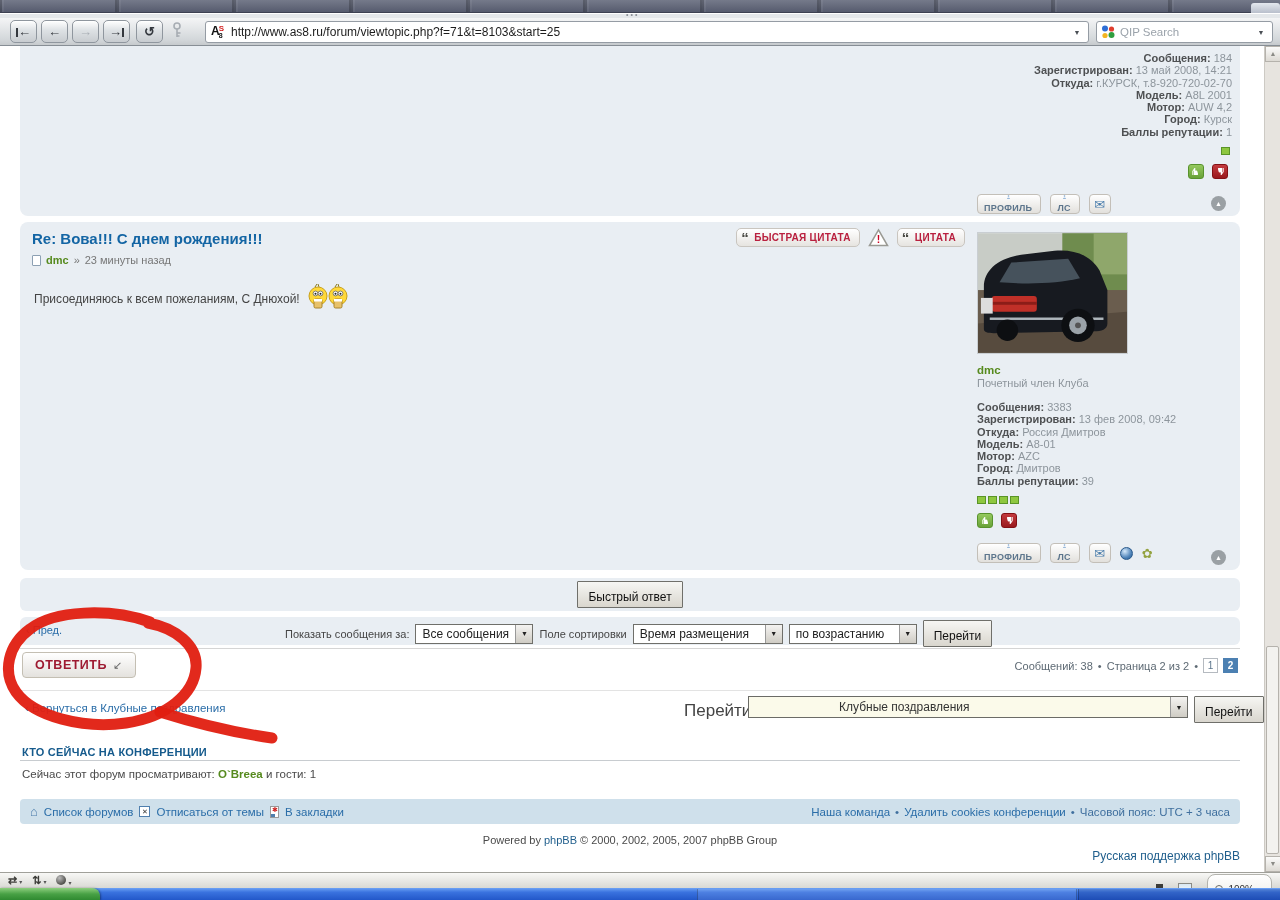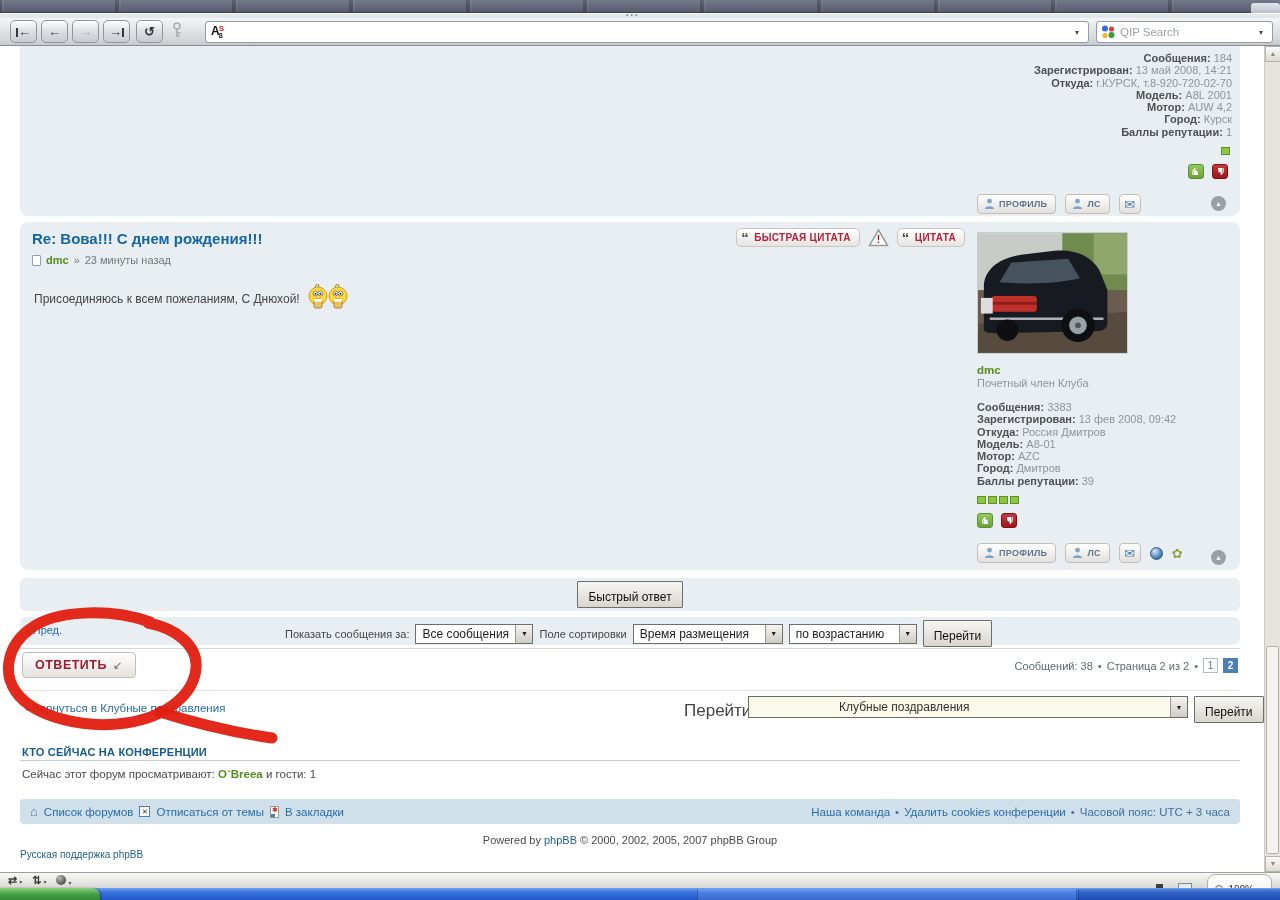--- a/index.html
+++ b/index.html
@@ -49,21 +49,21 @@
   .uname { color:#568a1e; font-weight:bold; font-size:11.5px; line-height:13px; }
   .rank { color:#8d959c; font-size:11px; line-height:13px; }
   .repsq { display:inline-block; width:9px; height:8px; background:#8ec73f; border:1px solid #5a9427; margin-right:2px; }
   .thumbrow { margin-top:4px; }
   .thumb { display:inline-flex; width:16px; height:15px; border-radius:3px; align-items:center; justify-content:center; margin-right:4px; }
   .thumb.up { background:linear-gradient(#95c95e,#69a238); border:1px solid #58922c; }
   .thumb.down { background:linear-gradient(#c43a3e,#99191d); border:1px solid #831014; }
   .pbtnrow { display:flex; align-items:center; gap:9px; }
   .pbtn { display:inline-flex; align-items:center; gap:4px; height:20px; padding:0 8px 0 6px;
     background:linear-gradient(#ffffff,#e2e0dc); border:1px solid #c3bfb8; border-radius:4px;
-    font-size:9px; font-weight:bold; color:#5c758c; letter-spacing:.3px; }
+    font-size:9px; font-weight:bold; color:#5c758c; letter-spacing:.3px;flex-direction:column; }
   .ibtn { display:inline-flex; align-items:center; justify-content:center; width:22px; height:20px;
     background:linear-gradient(#ffffff,#e2e0dc); border:1px solid #c3bfb8; border-radius:4px; }
   .mailglyph { font-size:13px; color:#4a7dac; }
   .globe { width:13px; height:13px; border-radius:50%;
     background:radial-gradient(circle at 35% 30%, #d5e9fb, #4d82b8 62%, #27598d); border:1px solid #2a5a8c; }
   .flower { font-size:13px; color:#93a23f; line-height:1; }
   .upcircle { position:absolute; right:14px; bottom:5px; width:15px; height:15px; border-radius:50%;
     background:#9aa0a4; color:#fff; font-size:7px; text-align:center; line-height:15px; }
 
   .ptitle { position:absolute; left:12px; top:8px; font-size:15px; font-weight:bold; color:#1365a4; }
@@ -113,21 +113,21 @@
     display:flex; align-items:center; padding:0 10px; font-size:11.5px; }
   .fleft { display:flex; align-items:center; gap:6px; }
   .fright { margin-left:auto; display:flex; align-items:center; gap:5px; color:#3f6f9e; }
   .homeglyph { font-size:13px; color:#4c7cab; line-height:1; }
   .unsubicon { display:inline-flex; width:11px; height:11px; border:1px solid #4f7fae; background:#fff;
     align-items:center; justify-content:center; font-size:7px; color:#333; }
   .bookicon { position:relative; display:inline-block; width:9px; height:12px; border:1px solid #999; background:#fff; }
   .bookicon .bstar { position:absolute; left:1px; top:-1px; font-size:7px; color:#c22; }
   .bookicon .bbar { position:absolute; left:0; bottom:0; width:4px; height:3px; background:#4f7fae; }
   .powered { position:absolute; left:20px; top:788px; width:1220px; text-align:center; font-size:11px; color:#4a4a4a; }
-  .powered2 { position:absolute; left:20px; top:803px; width:1220px; text-align:left; font-size:10px; }
+  .powered2 { position:absolute; left:20px; top:803px; width:1220px; text-align:right; font-size:12px; }
   .plink { color:#1f5e8c; }
 
   
   .vscroll { position:absolute; left:1264px; top:46px; width:16px; height:826px; background:#e7e4df; border-left:1px solid #cdcac4; }
   .sbtn { position:absolute; left:0; width:16px; height:16px; background:linear-gradient(#fbfbfa,#dddad4);
     border:1px solid #b5b2ac; color:#8b8b86; font-size:7px; text-align:center; line-height:14px; }
   .sthumb { position:absolute; left:1px; width:13px; background:#f3f2ef; border:1px solid #b5b2ac; border-radius:2px; }
 
   
   .statusbar { position:absolute; left:0; top:872px; width:1280px; height:16px;
@@ -185,20 +185,21 @@
         </svg>
     </span>
     <div class="addrbar">
       <span class="favicon">
         <span class="fa">A</span>
         <span class="favcol">
           <span class="fS">S</span>
           <span class="f8">8</span>
         </span>
       </span>
+      <span class="urltext">http://www.as8.ru/forum/viewtopic.php?f=71&amp;t=8103&amp;start=25</span>
       <span class="caretbox">▼</span>
     </div>
     <div class="searchbox">
       <svg width="14" height="14" viewBox="0 0 14 14">
           <circle cx="4" cy="3.5" r="3" fill="#2f6fd6"></circle>
           <circle cx="10.5" cy="4" r="2.6" fill="#e03f2f"></circle>
           <circle cx="4" cy="10.5" r="2.6" fill="#f2b423"></circle>
           <circle cx="10.5" cy="10" r="3" fill="#2f9e3f"></circle>
         </svg>
       <span class="search-ph">QIP Search</span>

